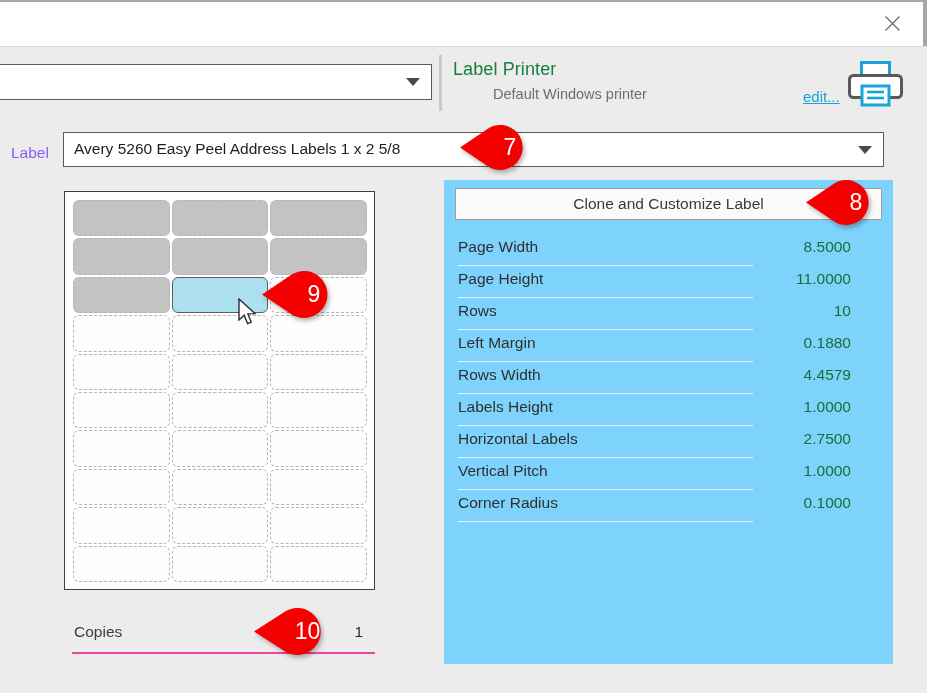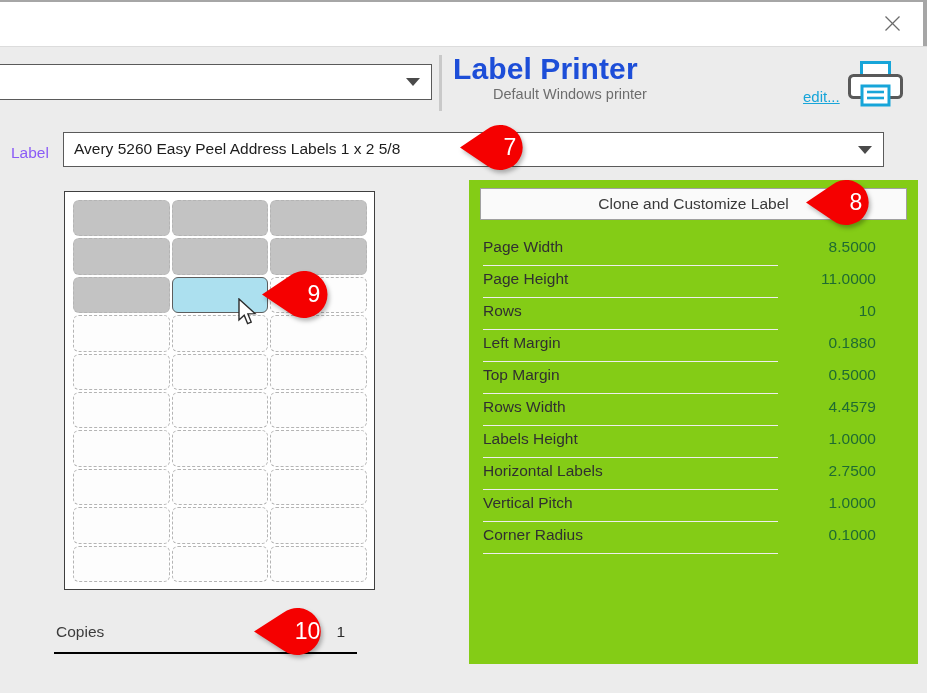--- a/index.html
+++ b/index.html
@@ -47,21 +47,21 @@
   .printer-select .caret{
     position:absolute;right:11px;top:50%;transform:translateY(-50%);
     width:0;height:0;border-left:7px solid transparent;border-right:7px solid transparent;
     border-top:8px solid #4a4a4a;
   }
   .vdivider{
     position:absolute;left:439px;top:55px;width:3px;height:56px;background:#c9c9c9;
   }
   .printer-info{position:absolute;left:453px;top:56px;width:340px;}
   .printer-title{
-    font-size:30px;color:#1d4ed8;font-weight:700;line-height:26px;
+    font-size:18px;color:#15803d;font-weight:400;line-height:26px;
     letter-spacing:0.1px;
   }
   .printer-sub{
     font-size:14.5px;color:#6d6d6d;line-height:20px;margin-top:2px;margin-left:40px;
   }
   .edit-link{
     position:absolute;left:803px;top:88px;font-size:15px;color:#17a5d9;
     text-decoration:underline;cursor:pointer;
   }
   .printer-icon{position:absolute;left:848px;top:61px;width:55px;height:48px;cursor:pointer;}
@@ -109,32 +109,31 @@
   .cell.selected{
     background:#ace0ef;border:1.5px solid #5d5d5d;border-style:solid;
   }
   .cursor-arrow{
     position:absolute;left:238px;top:298px;width:22px;height:30px;
     pointer-events:none;
   }
 
   
   .copies-row{
-    position:absolute;left:54px;top:620px;width:303px;height:32px;
-    border-bottom:2px solid #000000;
+    position:absolute;left:72px;top:620px;width:303px;height:32px;
+    border-bottom:2px solid #ec4899;
     cursor:pointer;
   }
   .copies-label{position:absolute;left:2px;top:3px;font-size:15.5px;color:#3c3c3c;}
   .copies-value{position:absolute;right:12px;top:3px;font-size:15.5px;color:#2b2b2b;}
 
   
   .panel{
     position:absolute;left:444px;top:180px;width:449px;height:484px;
-    background:#84cc16;
-    margin-left:25px;
+    background:#7dd3fc;
   }
   .clone-btn{
     position:absolute;left:11px;top:8px;width:427px;height:32px;
     background:#fafafa;border:1.5px solid #a0a0a0;box-sizing:border-box;
     display:flex;align-items:center;justify-content:center;
     font-size:15.5px;color:#3a3a3a;cursor:pointer;
   }
   .prop-list{position:absolute;left:0;top:54px;width:449px;}
   .prop-row{
     position:relative;height:32px;
@@ -271,25 +270,20 @@
           <span class="sep"></span>
         </div>
         <div class="prop-row">
           <span class="pname">Rows</span>
           <span class="pval">10</span>
           <span class="sep"></span>
         </div>
         <div class="prop-row">
           <span class="pname">Left Margin</span>
           <span class="pval">0.1880</span>
-          <span class="sep"></span>
-        </div>
-        <div class="prop-row">
-          <span class="pname">Top Margin</span>
-          <span class="pval">0.5000</span>
           <span class="sep"></span>
         </div>
         <div class="prop-row">
           <span class="pname">Rows Width</span>
           <span class="pval">4.4579</span>
           <span class="sep"></span>
         </div>
         <div class="prop-row">
           <span class="pname">Labels Height</span>
           <span class="pval">1.0000</span>

